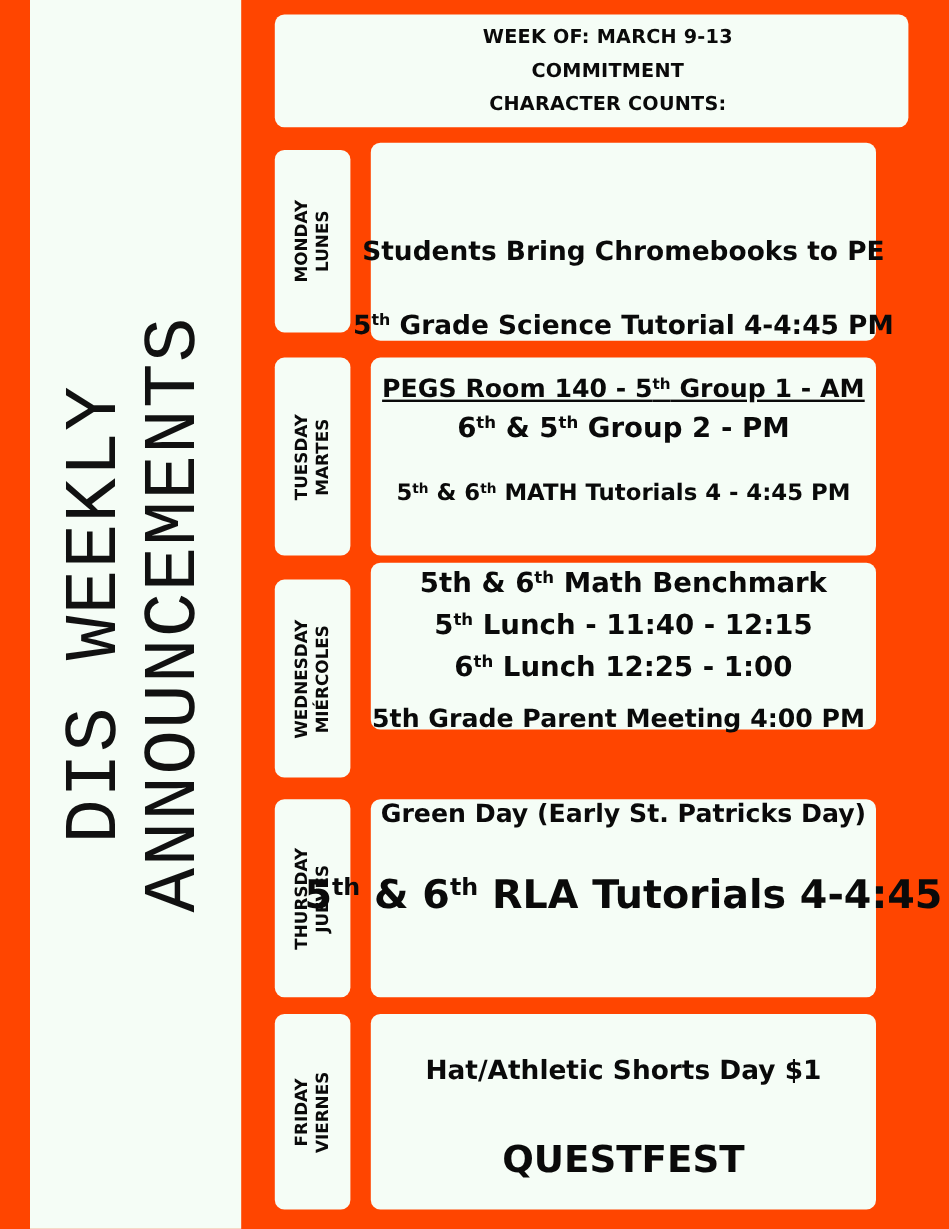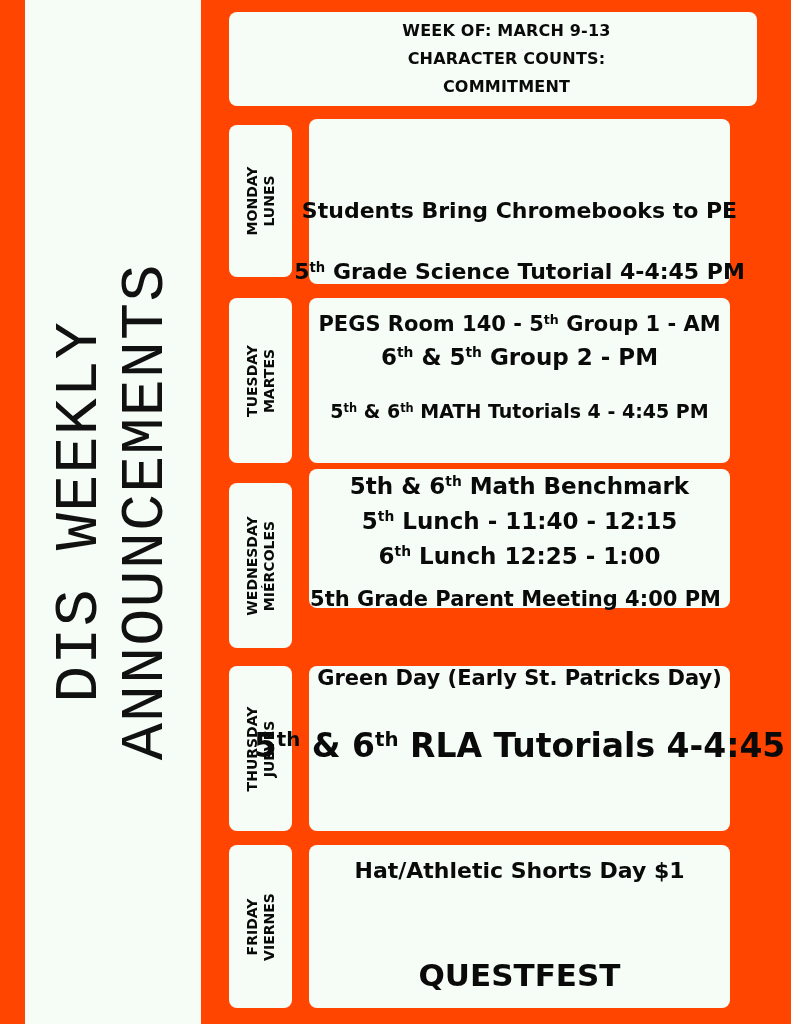--- a/index.html
+++ b/index.html
@@ -23,43 +23,43 @@
 <div class="side-panel"></div>
 <div class="title-wrap">
   <div class="title">
     <span>DIS WEEKLY</span>
     <span>ANNOUNCEMENTS</span>
   </div>
 </div>
 
 <div class="box header">
   <div>WEEK OF: MARCH 9-13</div>
+  <div>COMMITMENT</div>
   <div>CHARACTER COUNTS:</div>
-  <div>COMMITMENT</div>
 </div>
 
 <div class="box day" style="top:125px;height:152px;">
   <div class="lbl">
       <span>MONDAY</span>
       <span>LUNES</span>
     </div>
 </div>
 <div class="box content" style="top:119px;height:165px;font-size:22px;justify-content:flex-end;gap:36px;">
   <span class="ln">Students Bring Chromebooks to PE</span>
   <span class="ln"><span>5</span><sup>th</sup><span> Grade Science Tutorial 4-4:45 PM</span></span>
 </div>
 
 <div class="box day" style="top:298px;height:165px;">
   <div class="lbl">
       <span>TUESDAY</span>
       <span>MARTES</span>
     </div>
 </div>
 <div class="box content" style="top:298px;height:165px;padding-top:10px;box-sizing:border-box;">
-  <span class="ln" style="font-size:21px;line-height:32px;"><span>PEGS Room 140 - 5</span><sup>th</sup><span> Group 1 - AM</span></span>
+  <span class="ln" style="font-size:21px;line-height:32px;text-decoration:underline;"><span>PEGS Room 140 - 5</span><sup>th</sup><span> Group 1 - AM</span></span>
   <span class="ln" style="font-size:23px;line-height:34px;"><span>6</span><sup>th</sup><span> &amp; 5</span><sup>th</sup><span> Group 2 - PM</span></span>
   <span class="ln" style="font-size:19px;line-height:30px;margin-top:22px;"><span>5</span><sup>th</sup><span> &amp; 6</span><sup>th</sup><span> MATH Tutorials 4 - 4:45 PM</span></span>
 </div>
 
 <div class="box day" style="top:483px;height:165px;">
   <div class="lbl">
       <span>WEDNESDAY</span>
       <span>MIÉRCOLES</span>
     </div>
 </div>
@@ -80,16 +80,16 @@
   <span class="ln" style="font-size:21px;line-height:24px;">Green Day (Early St. Patricks Day)</span>
   <span class="ln" style="font-size:33px;line-height:32px;margin-top:40px;"><span>5</span><sup>th</sup><span> &amp; 6</span><sup>th</sup><span> RLA Tutorials 4-4:45</span></span>
 </div>
 
 <div class="box day" style="top:845px;height:163px;">
   <div class="lbl">
       <span>FRIDAY</span>
       <span>VIERNES</span>
     </div>
 </div>
-<div class="box content" style="top:845px;height:163px;padding-top:10px;box-sizing:border-box;gap:30px;">
+<div class="box content" style="top:845px;height:163px;padding-top:32px;box-sizing:border-box;">
   <span class="ln" style="font-size:22px;line-height:32px;">Hat/Athletic Shorts Day $1</span>
   <span class="ln" style="font-size:31px;line-height:40px;margin-top:38px;">QUESTFEST</span>
 </div>
 
 </body></html>

